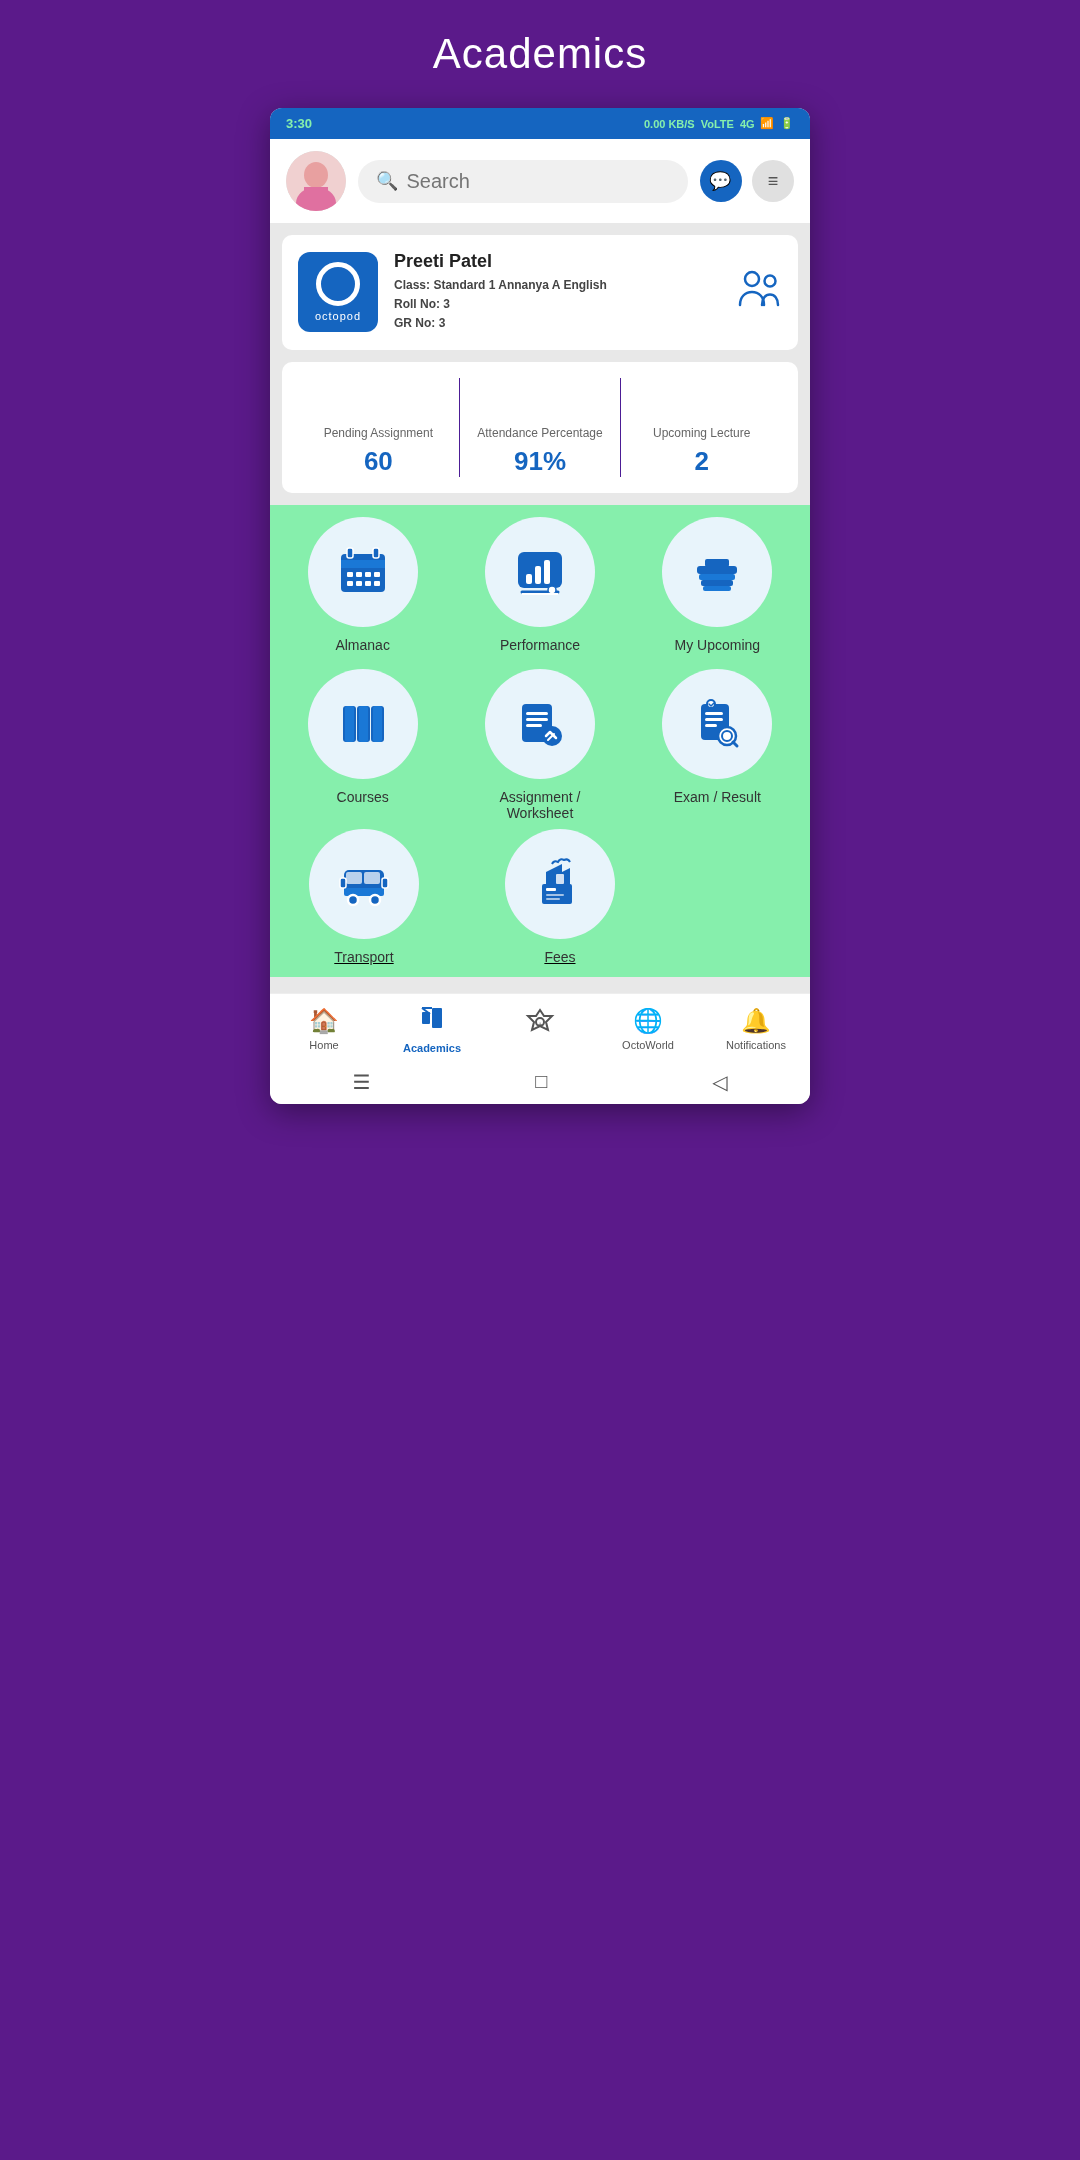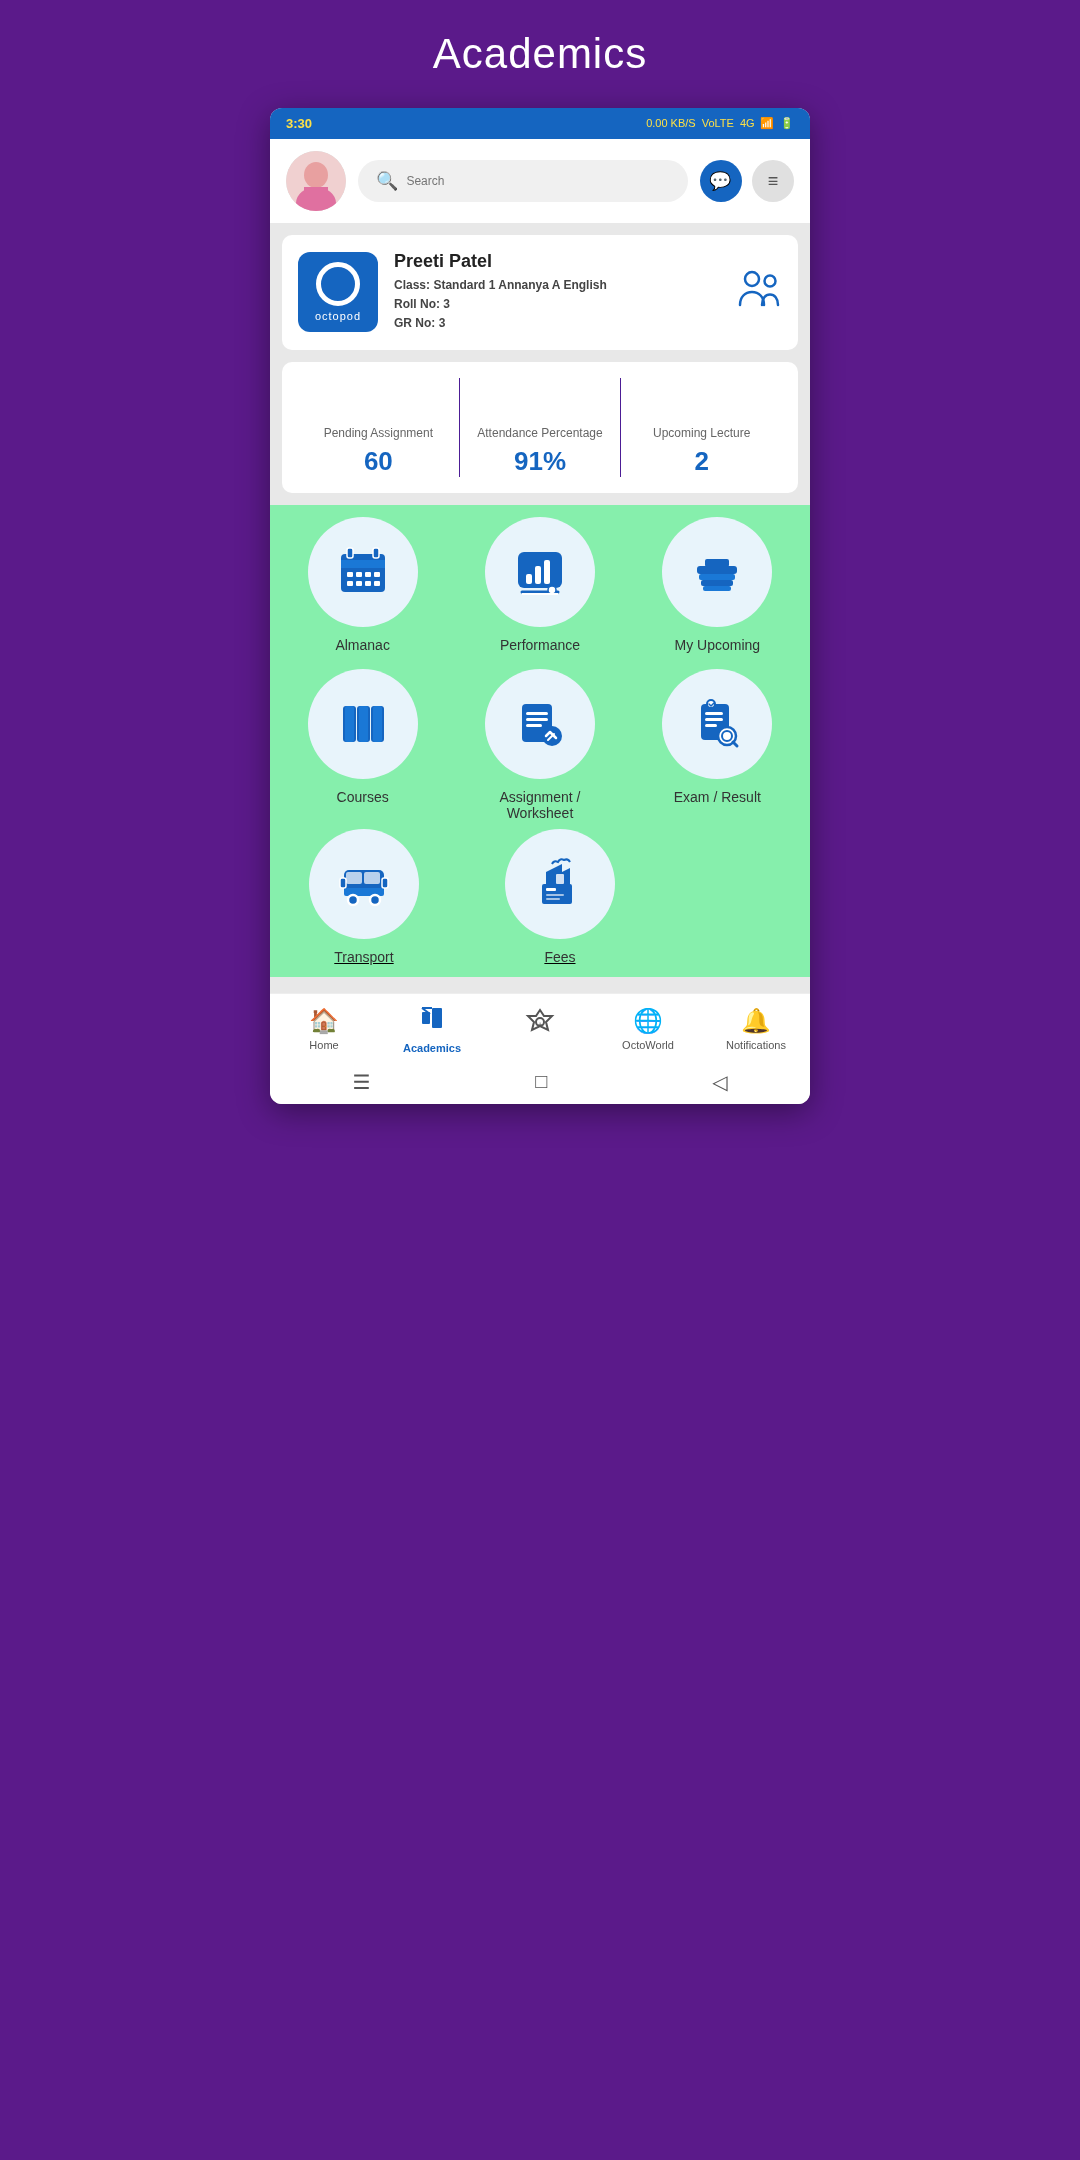--- a/index.html
+++ b/index.html
@@ -23,33 +23,34 @@
     .phone-frame {
       width: 540px;
       background: #e8e8e8;
       border-radius: 12px;
       overflow: hidden;
       box-shadow: 0 8px 32px rgba(0,0,0,0.4);
     }
     
     .status-bar {
       background: #1565c0;
-      color: #fde047;
+      color: #86efac;
       display: flex;
       justify-content: space-between;
       align-items: center;
       padding: 8px 16px;
       font-size: 13px;
     }
     .status-left { font-weight: bold; }
     .status-right {
       display: flex;
-      align-items: flex-start;
+      align-items: flex-end;
       gap: 6px;
       font-size: 11px;
+      font-weight: bold;
     }
     
     .header {
       background: white;
       display: flex;
       align-items: center;
       padding: 12px 16px;
       gap: 12px;
     }
     .avatar-circle {
@@ -72,21 +73,21 @@
       padding: 10px 18px;
       gap: 8px;
     }
     .search-bar span.search-icon-text {
       color: #888;
       font-size: 18px;
     }
     .search-bar input {
       border: none;
       background: transparent;
-      font-size: 12px;
+      font-size: 20px;
       color: #7f1d1d;
       outline: none;
       width: 100%;
     }
     .header-icons {
       display: flex;
       gap: 10px;
     }
     .header-icon-btn {
       width: 42px;

